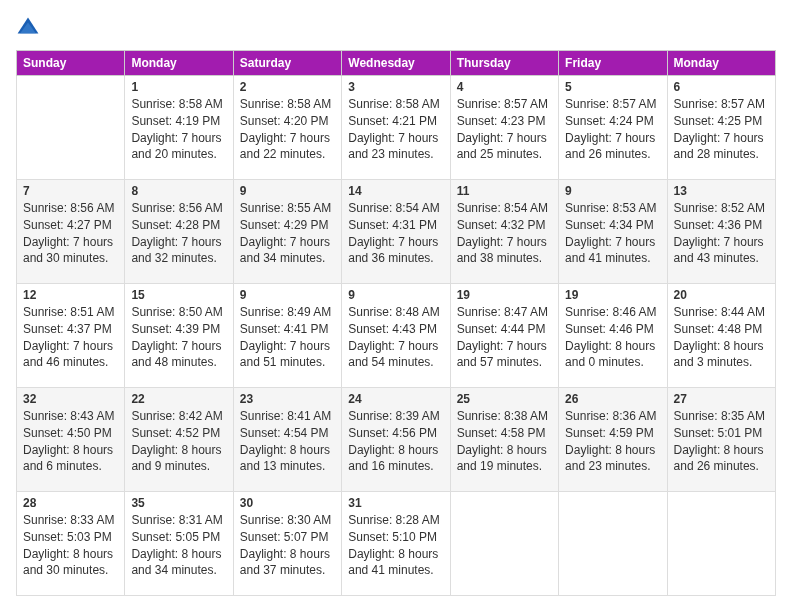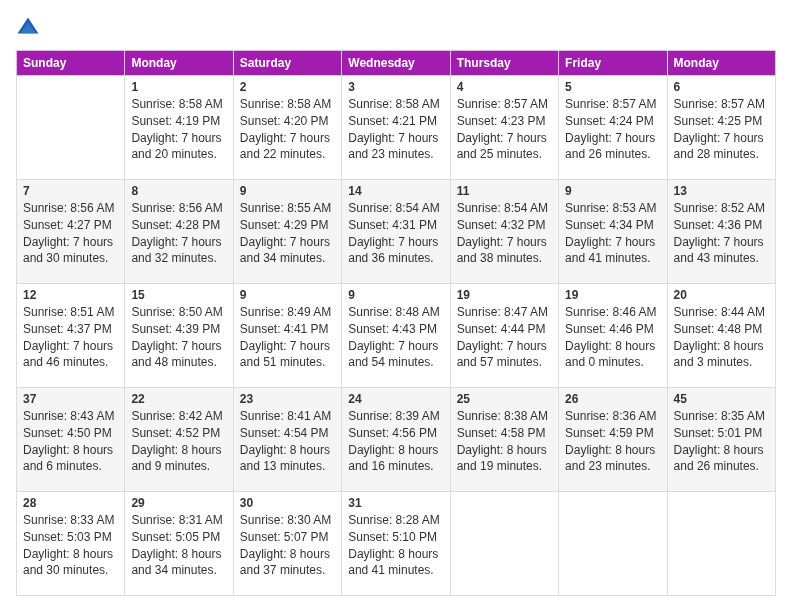--- a/index.html
+++ b/index.html
@@ -257,21 +257,21 @@
           </td>
           <td>
             <span class="day-number">20</span>
         <div class="day-info">
           Sunrise: 8:44 AM<br>Sunset: 4:48 PM<br>Daylight: 8 hours and 3 minutes.
         </div>
           </td>
         </tr>
         <tr>
           <td>
-            <span class="day-number">37</span>
+            <span class="day-number">32</span>
         <div class="day-info">
           Sunrise: 8:43 AM<br>Sunset: 4:50 PM<br>Daylight: 8 hours and 6 minutes.
         </div>
           </td>
           <td>
             <span class="day-number">22</span>
         <div class="day-info">
           Sunrise: 8:42 AM<br>Sunset: 4:52 PM<br>Daylight: 8 hours and 9 minutes.
         </div>
           </td>
@@ -293,35 +293,35 @@
           Sunrise: 8:38 AM<br>Sunset: 4:58 PM<br>Daylight: 8 hours and 19 minutes.
         </div>
           </td>
           <td>
             <span class="day-number">26</span>
         <div class="day-info">
           Sunrise: 8:36 AM<br>Sunset: 4:59 PM<br>Daylight: 8 hours and 23 minutes.
         </div>
           </td>
           <td>
-            <span class="day-number">45</span>
+            <span class="day-number">27</span>
         <div class="day-info">
           Sunrise: 8:35 AM<br>Sunset: 5:01 PM<br>Daylight: 8 hours and 26 minutes.
         </div>
           </td>
         </tr>
         <tr>
           <td>
             <span class="day-number">28</span>
         <div class="day-info">
           Sunrise: 8:33 AM<br>Sunset: 5:03 PM<br>Daylight: 8 hours and 30 minutes.
         </div>
           </td>
           <td>
-            <span class="day-number">29</span>
+            <span class="day-number">35</span>
         <div class="day-info">
           Sunrise: 8:31 AM<br>Sunset: 5:05 PM<br>Daylight: 8 hours and 34 minutes.
         </div>
           </td>
           <td>
             <span class="day-number">30</span>
         <div class="day-info">
           Sunrise: 8:30 AM<br>Sunset: 5:07 PM<br>Daylight: 8 hours and 37 minutes.
         </div>
           </td>

